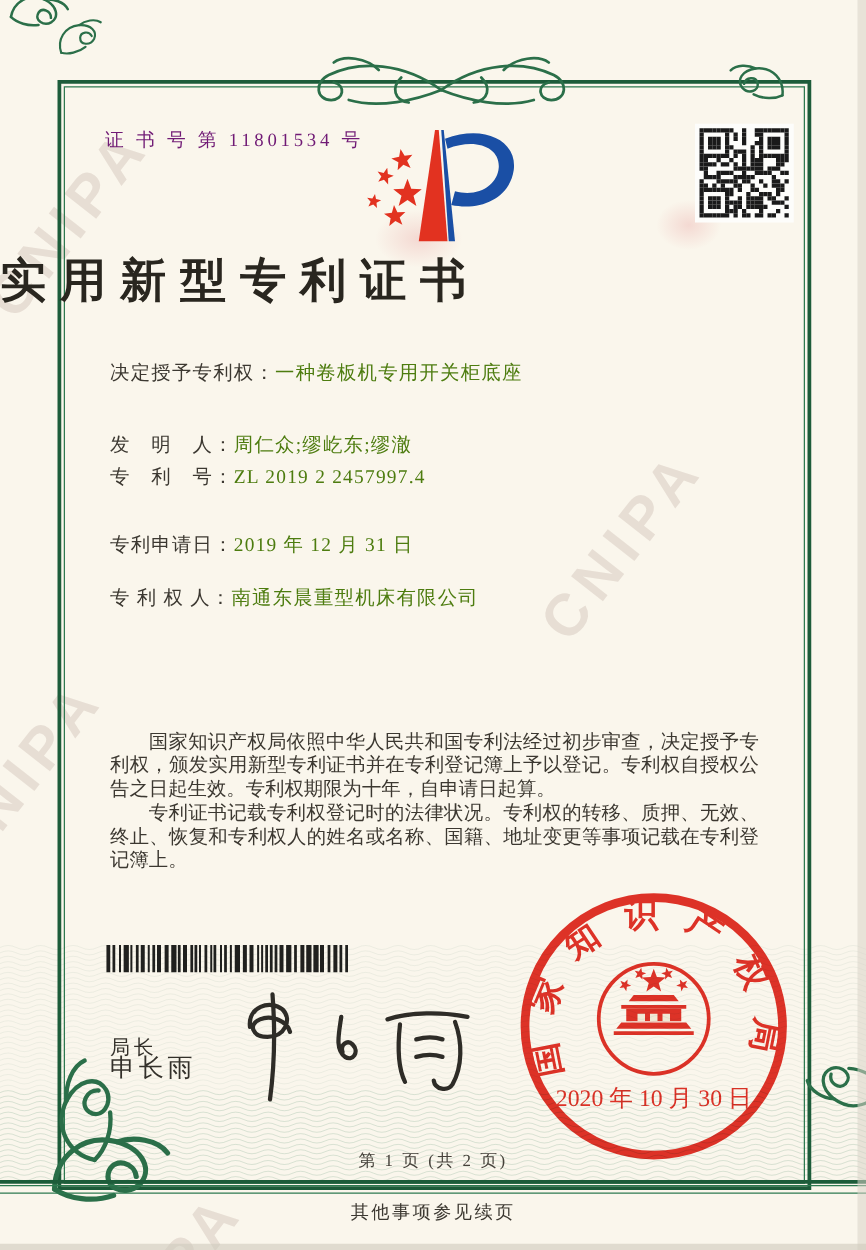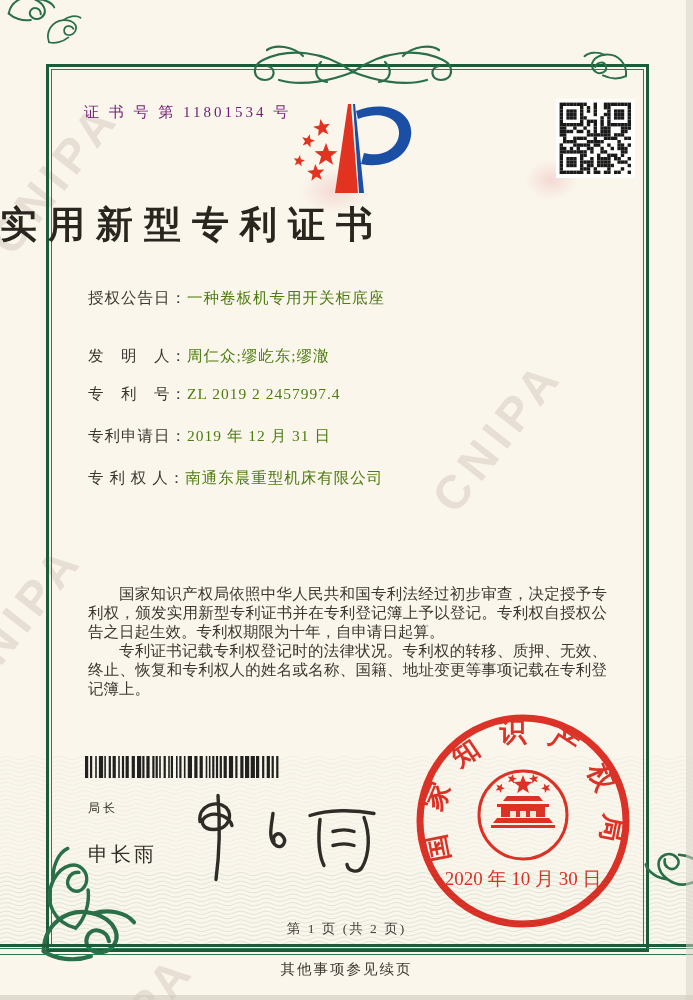--- a/index.html
+++ b/index.html
@@ -15,21 +15,21 @@
   .qr{left:556px;top:99px;width:79px;height:79px;background:#fdfdfb;padding:0;}
   .title{left:0;right:16px;top:200px;text-align:left;font-size:37px;font-weight:bold;
          letter-spacing:11px;color:#29261f;}
   .row{left:88px;width:520px;font-size:15.5px;letter-spacing:1px;white-space:nowrap;}
   .row .lbl{color:#3c3831;}
   .row .val{color:#4d7c0f;}
   .grant-no-pair{margin-left:54px;}
   .paras{left:88px;width:519px;top:584px;font-size:15.5px;line-height:19px;text-align:justify;color:#3c3831;}
   .paras p{margin:0;text-indent:2em;}
   .barcode{left:85px;top:756px;width:198px;height:22px;}
-  .sig-title{left:88px;top:800px;font-size:12px;letter-spacing:3px;color:#33302a;}
+  .sig-title{left:88px;top:828px;font-size:16px;letter-spacing:3px;color:#33302a;}
   .sig-name{left:88px;top:841px;font-size:20px;letter-spacing:3px;color:#33302a;}
   .signature{left:178px;top:790px;}
   .seal{left:407px;top:705px;opacity:.93;mix-blend-mode:multiply;}
   .page-info{left:0;right:0;top:920px;text-align:center;font-size:13.5px;letter-spacing:2px;color:#45413a;}
   .bottom-rule{left:0;top:944px;width:693px;height:7px;border-top:3px solid #1d5c3a;border-bottom:1px solid #2e7a50;}
   .bottom-rule::after{content:"";position:absolute;left:0;top:1px;width:100%;height:1px;background:#2e7a50;}
   .note{left:0;right:0;top:960px;text-align:center;font-size:14.5px;letter-spacing:2px;color:#3c3831;}
   .wm{position:absolute;font-family:"Liberation Sans","DejaVu Sans",sans-serif;font-weight:bold;
       font-size:47px;letter-spacing:7px;color:#dbcfc5;opacity:.6;transform:rotate(-52deg);white-space:nowrap;}
   .pinkblob{position:absolute;border-radius:50%;
@@ -409,26 +409,26 @@
         <rect x="51.2" y="71.6" width="3.4" height="3.4" fill="#1a1a1a"></rect>
         <rect x="58.0" y="71.6" width="3.4" height="3.4" fill="#1a1a1a"></rect>
         <rect x="61.4" y="71.6" width="3.4" height="3.4" fill="#1a1a1a"></rect>
         <rect x="71.6" y="71.6" width="3.4" height="3.4" fill="#1a1a1a"></rect>
       </g>
     </svg>
 
   <div class="abs title">实用新型专利证书</div>
 
   <div class="abs row" style="top:288px;">
-    <span class="lbl">授权公告日：</span><span class="val">一种卷板机专用开关柜底座</span>
+    <span class="lbl">决定授予专利权：</span><span class="val">一种卷板机专用开关柜底座</span>
   </div>
   <div class="abs row" style="top:346px;">
     <span class="lbl">发　明　人：</span><span class="val">周仁众;缪屹东;缪澈</span>
   </div>
-  <div class="abs row" style="top:384px;">
+  <div class="abs row" style="top:371px;">
     <span class="lbl">专　利　号：</span><span class="val">ZL 2019 2 2457997.4</span>
   </div>
   <div class="abs row" style="top:426px;">
     <span class="lbl">专利申请日：</span><span class="val">2019 年 12 月 31 日</span>
   </div>
   <div class="abs row" style="top:468px;">
     <span class="lbl">专 利 权 人：</span><span class="val">南通东晨重型机床有限公司</span>
   </div>
 
   <div class="abs paras">

